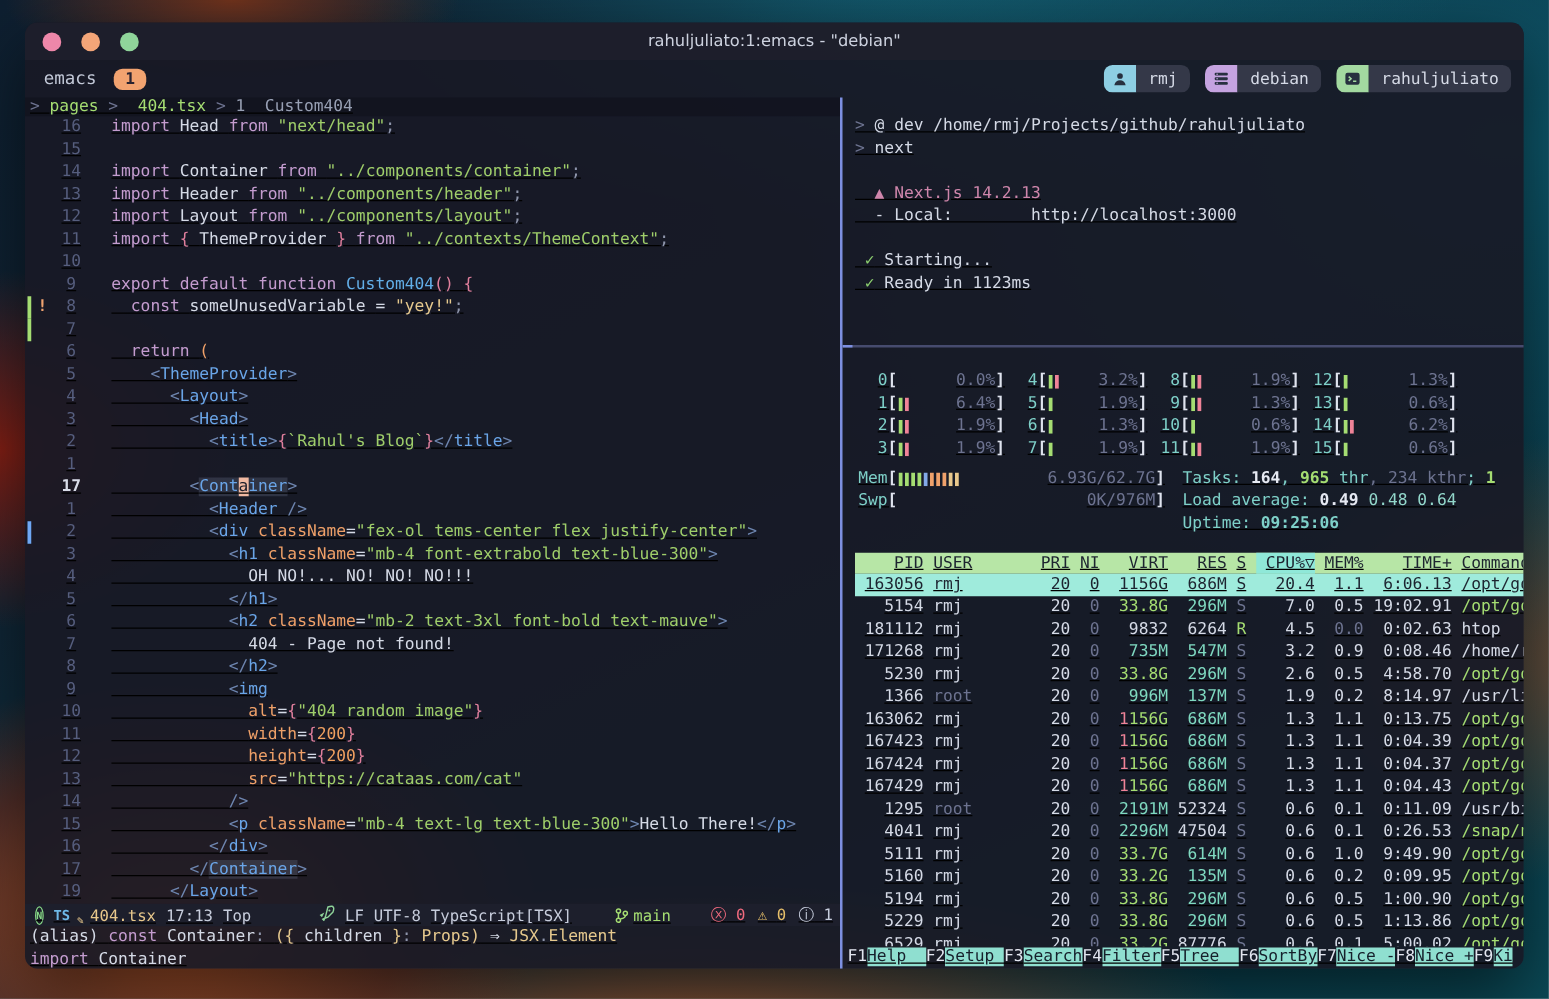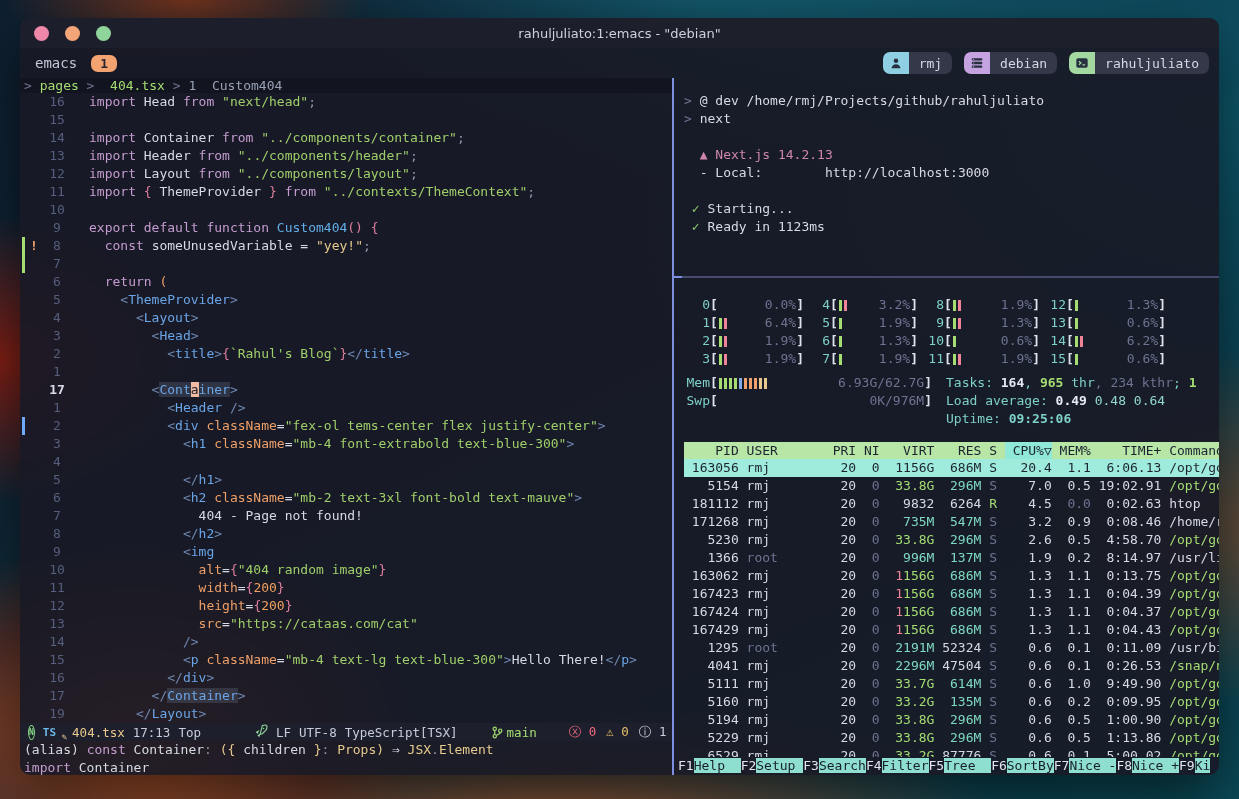--- a/index.html
+++ b/index.html
@@ -27,21 +27,21 @@
   .statusbar{height:30px;flex:0 0 30px;display:flex;align-items:center;padding:0 10px 0 15px;}
   .session-name{color:#c3c9d8;font-size:14px;}
   .win-badge{margin-left:14px;background:#f2a370;color:#2a2330;font-size:13px;border-radius:7px;
     padding:1px 9px;font-weight:bold;}
   .badges{margin-left:auto;display:flex;gap:12px;}
   .badge{display:flex;align-items:stretch;border-radius:7px;overflow:hidden;height:22px;}
   .badge-icon{width:26px;display:flex;align-items:center;justify-content:center;}
   .badge-icon.user-icon{background:#8ecfe3}.badge-icon.server-icon{background:#c5a3e0}.badge-icon.terminal-icon{background:#a3d9a0}
   .badge-label{background:#343848;color:#d5dae6;font-size:13px;display:flex;align-items:center;padding:0 10px;}
   
-  .main{flex:1;display:flex;min-height:0;}
+  .main{flex:1;display:flex;min-height:0;text-decoration:underline;}
   .vdiv{flex:0 0 2px;background:#7d8fe0;}
   
   .editor{flex:0 0 652px;display:flex;flex-direction:column;min-width:0;font-size:13px;}
   .breadcrumb{flex:0 0 15px;line-height:15px;background:rgba(18,19,30,.8);white-space:pre;padding-left:4px;}
   .bc-dim{color:#6d7390}.bc-grn{color:#a5dd72}.bc-txt{color:#98a0b4}
   .code{flex:0 0 630px;overflow:hidden;}
   .crow{height:18px;line-height:18px;display:flex;white-space:pre;}
   .cmarks{flex:0 0 22px;position:relative;}
   .gbar{position:absolute;left:2px;top:0;width:3px;height:18px;}
   .gbar.green{background:#a5dd72}.gbar.blue{background:#6fa8f5}
@@ -193,21 +193,21 @@
           <div class="crow"><span class="cmarks"></span><span class="clnum">6</span><span class="ctext"><span class="sg sg-f">  </span><span class="sg sg-k">return </span><span class="sg sg-o">(</span></span></div>
           <div class="crow"><span class="cmarks"></span><span class="clnum">5</span><span class="ctext"><span class="sg sg-tp">    &lt;</span><span class="sg sg-t">ThemeProvider</span><span class="sg sg-tp">&gt;</span></span></div>
           <div class="crow"><span class="cmarks"></span><span class="clnum">4</span><span class="ctext"><span class="sg sg-tp">      &lt;</span><span class="sg sg-t">Layout</span><span class="sg sg-tp">&gt;</span></span></div>
           <div class="crow"><span class="cmarks"></span><span class="clnum">3</span><span class="ctext"><span class="sg sg-tp">        &lt;</span><span class="sg sg-t">Head</span><span class="sg sg-tp">&gt;</span></span></div>
           <div class="crow"><span class="cmarks"></span><span class="clnum">2</span><span class="ctext"><span class="sg sg-tp">          &lt;</span><span class="sg sg-t">title</span><span class="sg sg-tp">&gt;</span><span class="sg sg-p">{</span><span class="sg sg-s">`Rahul's Blog`</span><span class="sg sg-p">}</span><span class="sg sg-tp">&lt;/</span><span class="sg sg-t">title</span><span class="sg sg-tp">&gt;</span></span></div>
           <div class="crow"><span class="cmarks"></span><span class="clnum">1</span></div>
           <div class="crow"><span class="cmarks"></span><span class="clnum cur">17</span><span class="ctext"><span class="sg sg-tp">        &lt;</span><span class="sg sg-hl">Cont</span><span class="sg sg-cur">a</span><span class="sg sg-hl">iner</span><span class="sg sg-tp">&gt;</span></span></div>
           <div class="crow"><span class="cmarks"></span><span class="clnum">1</span><span class="ctext"><span class="sg sg-tp">          &lt;</span><span class="sg sg-t">Header </span><span class="sg sg-tp">/&gt;</span></span></div>
           <div class="crow"><span class="cmarks"><span class="gbar blue"></span></span><span class="clnum">2</span><span class="ctext"><span class="sg sg-tp">          &lt;</span><span class="sg sg-t">div </span><span class="sg sg-a">className</span><span class="sg sg-f">=</span><span class="sg sg-s">"fex-ol tems-center flex justify-center"</span><span class="sg sg-tp">&gt;</span></span></div>
           <div class="crow"><span class="cmarks"></span><span class="clnum">3</span><span class="ctext"><span class="sg sg-tp">            &lt;</span><span class="sg sg-t">h1 </span><span class="sg sg-a">className</span><span class="sg sg-f">=</span><span class="sg sg-s">"mb-4 font-extrabold text-blue-300"</span><span class="sg sg-tp">&gt;</span></span></div>
-          <div class="crow"><span class="cmarks"></span><span class="clnum">4</span></div>
+          <div class="crow"><span class="cmarks"></span><span class="clnum">4</span><span class="ctext"><span class="sg sg-f">              OH NO!... NO! NO! NO!!!</span></span></div>
           <div class="crow"><span class="cmarks"></span><span class="clnum">5</span><span class="ctext"><span class="sg sg-tp">            &lt;/</span><span class="sg sg-t">h1</span><span class="sg sg-tp">&gt;</span></span></div>
           <div class="crow"><span class="cmarks"></span><span class="clnum">6</span><span class="ctext"><span class="sg sg-tp">            &lt;</span><span class="sg sg-t">h2 </span><span class="sg sg-a">className</span><span class="sg sg-f">=</span><span class="sg sg-s">"mb-2 text-3xl font-bold text-mauve"</span><span class="sg sg-tp">&gt;</span></span></div>
           <div class="crow"><span class="cmarks"></span><span class="clnum">7</span><span class="ctext"><span class="sg sg-f">              404 - Page not found!</span></span></div>
           <div class="crow"><span class="cmarks"></span><span class="clnum">8</span><span class="ctext"><span class="sg sg-tp">            &lt;/</span><span class="sg sg-t">h2</span><span class="sg sg-tp">&gt;</span></span></div>
           <div class="crow"><span class="cmarks"></span><span class="clnum">9</span><span class="ctext"><span class="sg sg-tp">            &lt;</span><span class="sg sg-t">img</span></span></div>
           <div class="crow"><span class="cmarks"></span><span class="clnum">10</span><span class="ctext"><span class="sg sg-f">              </span><span class="sg sg-a">alt</span><span class="sg sg-f">=</span><span class="sg sg-p">{</span><span class="sg sg-s">"404 random image"</span><span class="sg sg-p">}</span></span></div>
           <div class="crow"><span class="cmarks"></span><span class="clnum">11</span><span class="ctext"><span class="sg sg-f">              </span><span class="sg sg-a">width</span><span class="sg sg-f">=</span><span class="sg sg-p">{</span><span class="sg sg-n">200</span><span class="sg sg-p">}</span></span></div>
           <div class="crow"><span class="cmarks"></span><span class="clnum">12</span><span class="ctext"><span class="sg sg-f">              </span><span class="sg sg-a">height</span><span class="sg sg-f">=</span><span class="sg sg-p">{</span><span class="sg sg-n">200</span><span class="sg sg-p">}</span></span></div>
           <div class="crow"><span class="cmarks"></span><span class="clnum">13</span><span class="ctext"><span class="sg sg-f">              </span><span class="sg sg-a">src</span><span class="sg sg-f">=</span><span class="sg sg-s">"https://cataas.com/cat"</span></span></div>
           <div class="crow"><span class="cmarks"></span><span class="clnum">14</span><span class="ctext"><span class="sg sg-tp">            /&gt;</span></span></div>

